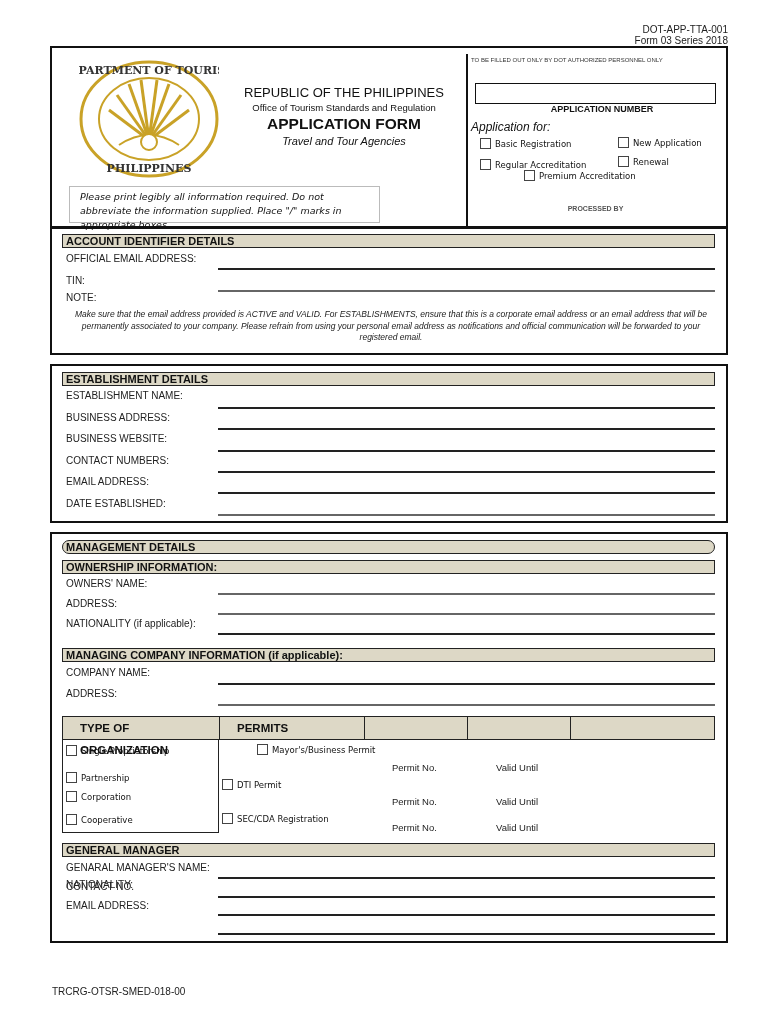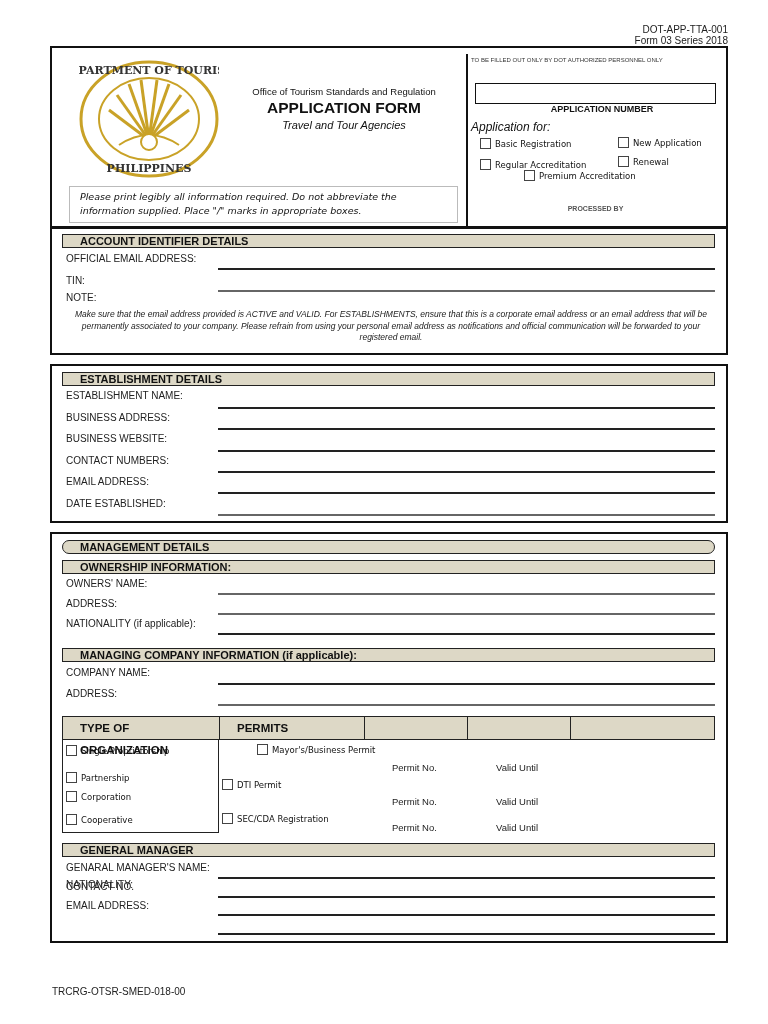--- a/index.html
+++ b/index.html
@@ -17,22 +17,22 @@
   .appfor { left: 471px; top: 120px; font-size: 12px; font-style: italic; }
   .cb { width: 11px; height: 11px; border: 1px solid #444; background: #fff; display: inline-block; vertical-align: middle; }
   .cb-item { font-family: "DejaVu Sans", sans-serif; font-size: 8.5px; display: flex; align-items: center; gap: 4px; white-space: nowrap; }
   .processed { left: 466px; top: 205px; width: 259px; text-align: center; font-size: 7px; font-weight: bold; color: #555; }
   .logo { left: 79px; top: 60px; width: 140px; height: 118px; }
   .title-block { left: 228px; top: 85px; width: 232px; text-align: center; }
   .t1 { font-size: 13px; line-height: 16px; }
   .t2 { font-size: 9.5px; line-height: 13px; }
   .t3 { font-size: 15.5px; font-weight: bold; line-height: 20px; }
   .t4 { font-size: 11px; font-style: italic; line-height: 14px; }
-  .instr { left: 69px; top: 186px; width: 389px; height: 37px; border: 1px solid #bbb; padding: 3px 10px; font-family: "DejaVu Sans", sans-serif; font-style: italic; font-size: 9.5px; line-height: 14px; color: #111; }
-  .sec-hdr { left: 62px; width: 653px; height: 14px; background: #ddd8c6; border: 1px solid #222; font-size: 11px; font-weight: bold; line-height: 12px; padding-left: 17px; }
+  .instr { left: 69px; top: 186px; width: 311px; height: 37px; border: 1px solid #bbb; padding: 3px 10px; font-family: "DejaVu Sans", sans-serif; font-style: italic; font-size: 9.5px; line-height: 14px; color: #111; }
+  .sec-hdr { left: 62px; width: 653px; height: 14px; background: #ddd8c6; border: 1px solid #222; font-size: 11px; font-weight: bold; line-height: 12px; padding-left: 3px; }
   .lbl { left: 66px; font-size: 10px; color: #222; }
   .line { left: 218px; width: 497px; height: 1.5px; background: #222; }
   .note { left: 66px; top: 309px; width: 650px; text-align: center; font-size: 8.5px; font-style: italic; line-height: 11.5px; color: #222; }
   .org-hdr { left: 62px; top: 716px; width: 653px; height: 24px; background: #ddd8c6; border: 1px solid #222; }
   .org-hdr .cell { position: absolute; top: 0; height: 22px; border-right: 1px solid #222; font-size: 11.5px; font-weight: bold; line-height: 22px; padding-left: 17px; }
   .org-col { left: 62px; top: 740px; width: 157px; height: 93px; border: 1px solid #222; border-top: none; }
   .permit-lbl { font-size: 9.5px; color: #222; }
   .footer { left: 52px; top: 986px; font-size: 10px; color: #222; }
 </style>
 </head>
@@ -60,20 +60,21 @@
         <path d="M70 80 L110 50"></path>
     </g>
     <path d="M40 85 Q70 65 100 85" fill="none" stroke="#c9a227" stroke-width="2"></path>
     <circle cx="70" cy="82" r="8" fill="#fff" stroke="#c9a227" stroke-width="2"></circle>
     <text x="70" y="14" font-size="11" text-anchor="middle" font-family="DejaVu Serif, serif" font-weight="bold" fill="#333">DEPARTMENT OF TOURISM</text>
     <text x="70" y="112" font-size="11" text-anchor="middle" font-family="DejaVu Serif, serif" font-weight="bold" fill="#333">PHILIPPINES</text>
   </svg>
 </div>
 
 <div class="abs title-block">
+  <div class="t1">REPUBLIC OF THE PHILIPPINES</div>
   <div class="t2">Office of Tourism Standards and Regulation</div>
   <div class="t3">APPLICATION FORM</div>
   <div class="t4">Travel and Tour Agencies</div>
 </div>
 
 <div class="abs instr">Please print legibly all information required. Do not abbreviate the information supplied. Place "/" marks in appropriate boxes.</div>
 
 <div class="abs right-panel">
   <div class="rp-top">TO BE FILLED OUT ONLY BY DOT AUTHORIZED PERSONNEL ONLY</div>
 </div>

